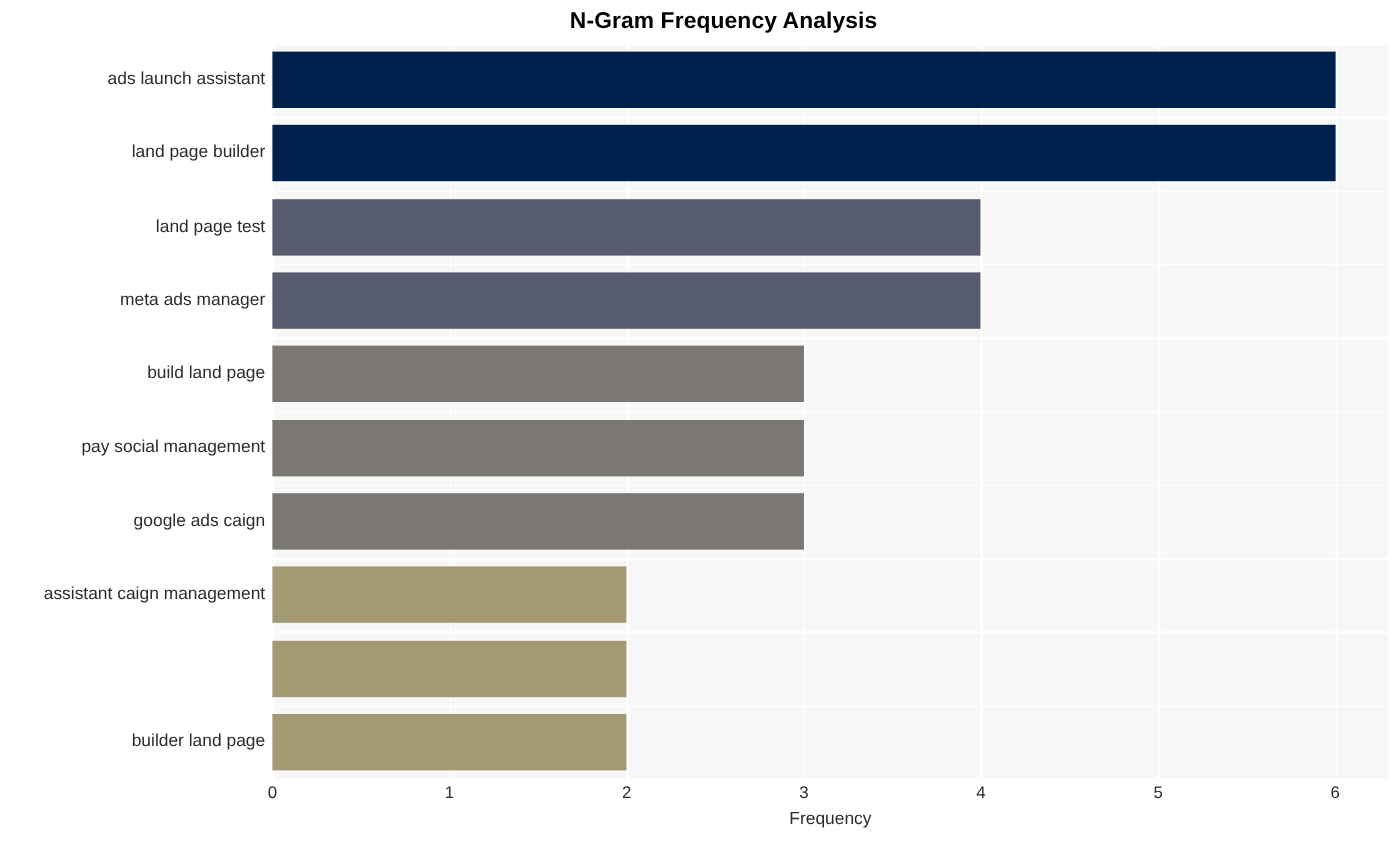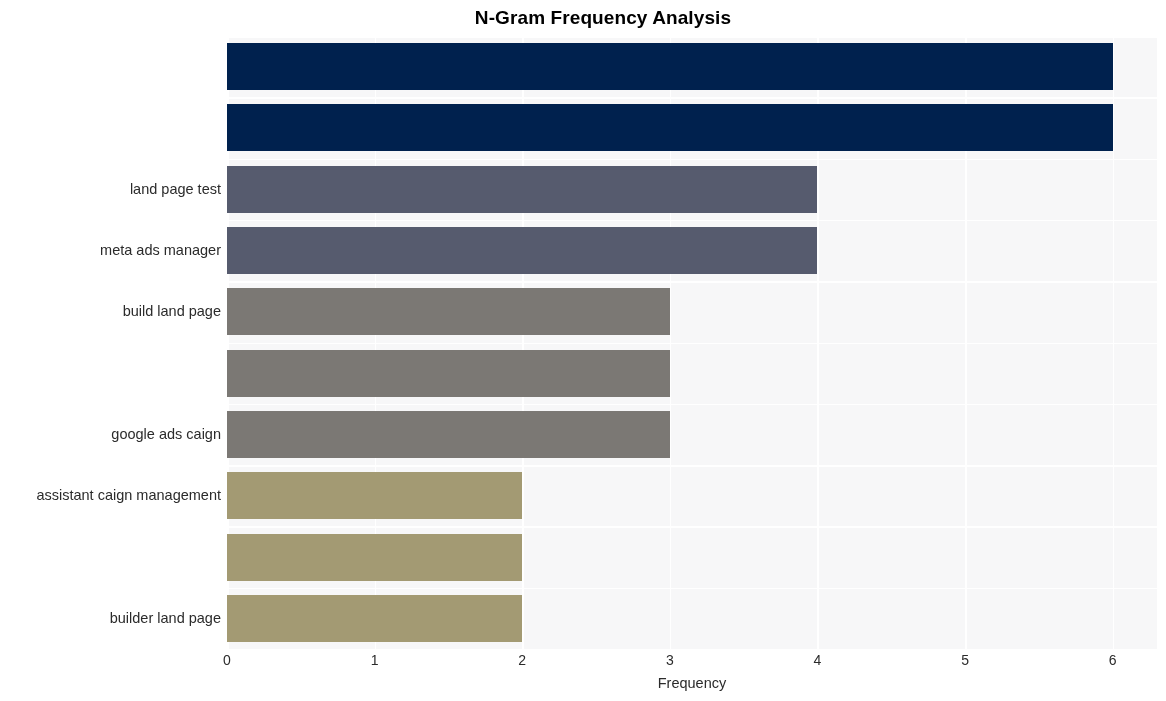--- a/index.html
+++ b/index.html
@@ -131,23 +131,26 @@
       <div class="bar" title="meta ads manager: 4" style="width: 590.476px; top: 191.05px; background: rgb(86, 91, 110);"></div>
       <div class="bar" title="build land page: 3" style="width: 442.857px; top: 252.35px; background: rgb(123, 120, 116);"></div>
       <div class="bar" title="pay social management: 3" style="width: 442.857px; top: 313.65px; background: rgb(123, 120, 116);"></div>
       <div class="bar" title="google ads caign: 3" style="width: 442.857px; top: 374.95px; background: rgb(123, 120, 116);"></div>
       <div class="bar" title="assistant caign management: 2" style="width: 295.238px; top: 436.25px; background: rgb(163, 154, 115);"></div>
       <div class="bar" title="page builder land: 2" style="width: 295.238px; top: 497.55px; background: rgb(163, 154, 115);"></div>
       <div class="bar" title="builder land page: 2" style="width: 295.238px; top: 558.85px; background: rgb(163, 154, 115);"></div>
     </div>
 
   <div class="ylabels" id="ylabels">
+      <div class="ylabel" style="top: 7.15px;">ads launch assistant</div>
+      <div class="ylabel" style="top: 68.45px;">land page builder</div>
       <div class="ylabel" style="top: 129.75px;">land page test</div>
       <div class="ylabel" style="top: 252.35px;">build land page</div>
       <div class="ylabel" style="top: 191.05px;">meta ads manager</div>
+      <div class="ylabel" style="top: 313.65px;">pay social management</div>
       <div class="ylabel" style="top: 374.95px;">google ads caign</div>
       <div class="ylabel" style="top: 436.25px;">assistant caign management</div>
       <div class="ylabel" style="top: 558.85px; text-align: center;">builder land page</div>
     </div>
 
   <div class="xlabels" id="xlabels">
       <div class="xtick" style="left: 227px;">0</div>
       <div class="xtick" style="left: 374.619px;">1</div>
       <div class="xtick" style="left: 522.238px;">2</div>
       <div class="xtick" style="left: 669.857px;">3</div>

